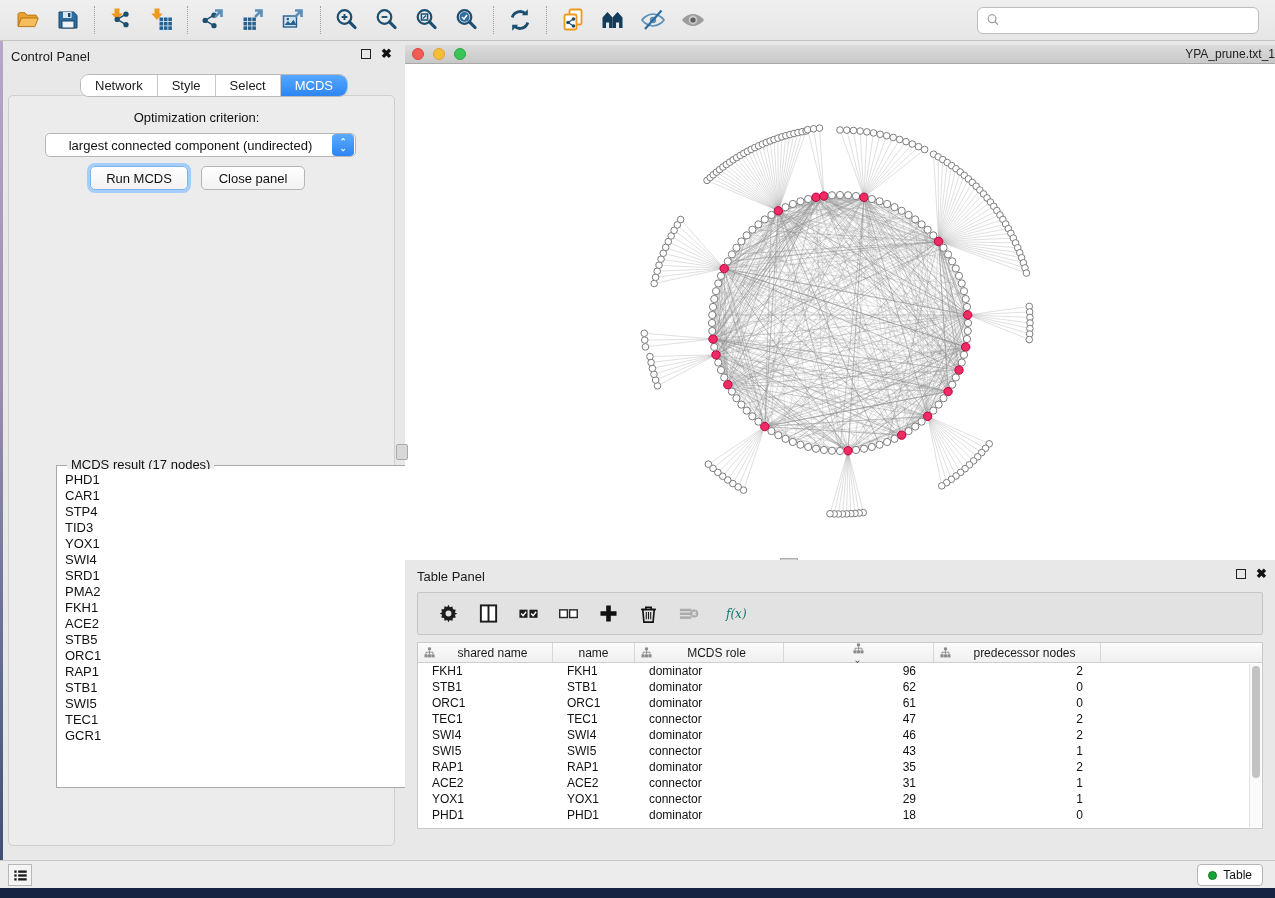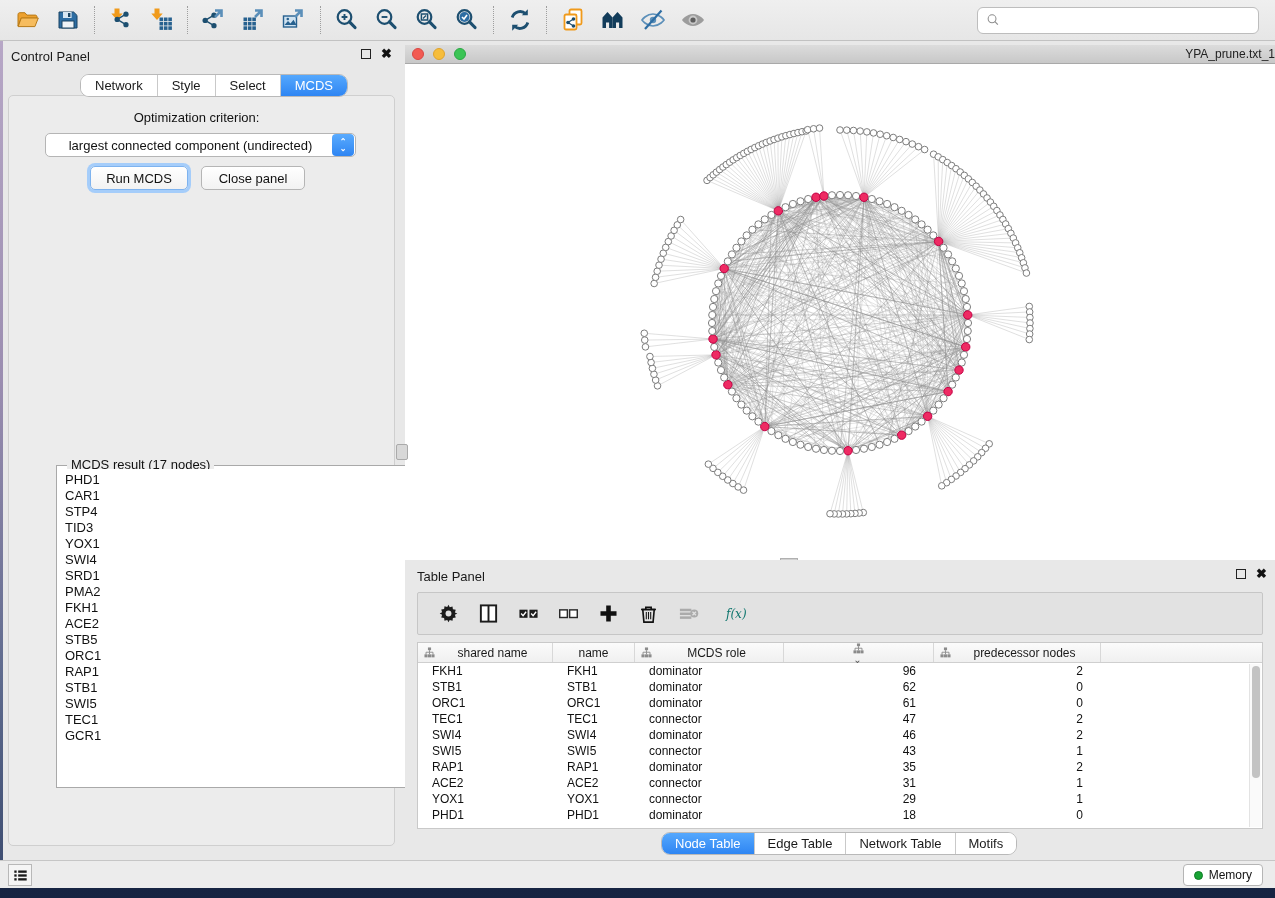--- a/index.html
+++ b/index.html
@@ -1489,39 +1489,33 @@
             <div class="td" style="width: 82px; padding: 0px 0px 0px 14px;">PHD1</div>
             <div class="td" style="width: 149px; padding: 0px 0px 0px 14px;">dominator</div>
             <div class="td" style="width: 150px; padding: 0px 18px 0px 0px; text-align: right;">18</div>
             <div class="td" style="width: 167px; padding: 0px 18px 0px 0px; text-align: right;">0</div>
           </div>
         </div>
       <div id="tbl-scroll">
         <div id="tbl-thumb"></div>
       </div>
     </div>
-    <div id="tp-tabs" class="seg">
-        <div class="seg-btn sel">Node Table</div>
-        <div class="seg-btn">Edge Table</div>
-        <div class="seg-btn">Network Table</div>
-        <div class="seg-btn">Motifs</div>
-      </div>
   </div>
 
   <div id="status-bar" class="abs">
     <div id="list-btn">
       <svg viewBox="0 0 22 22" width="17" height="17">
         <g fill="#1a1a1a">
           <rect x="3" y="4.5" width="3" height="3"></rect>
             <rect x="8" y="4.5" width="11" height="3"></rect>
           <rect x="3" y="9.5" width="3" height="3"></rect>
             <rect x="8" y="9.5" width="11" height="3"></rect>
           <rect x="3" y="14.5" width="3" height="3"></rect>
             <rect x="8" y="14.5" width="11" height="3"></rect>
         </g>
       </svg>
     </div>
     <div id="memory-btn">
       <div id="memory-dot"></div>
-      <span>Memory</span>
+      <span>Table</span>
     </div>
   </div>
 </div>
 
 </body></html>

